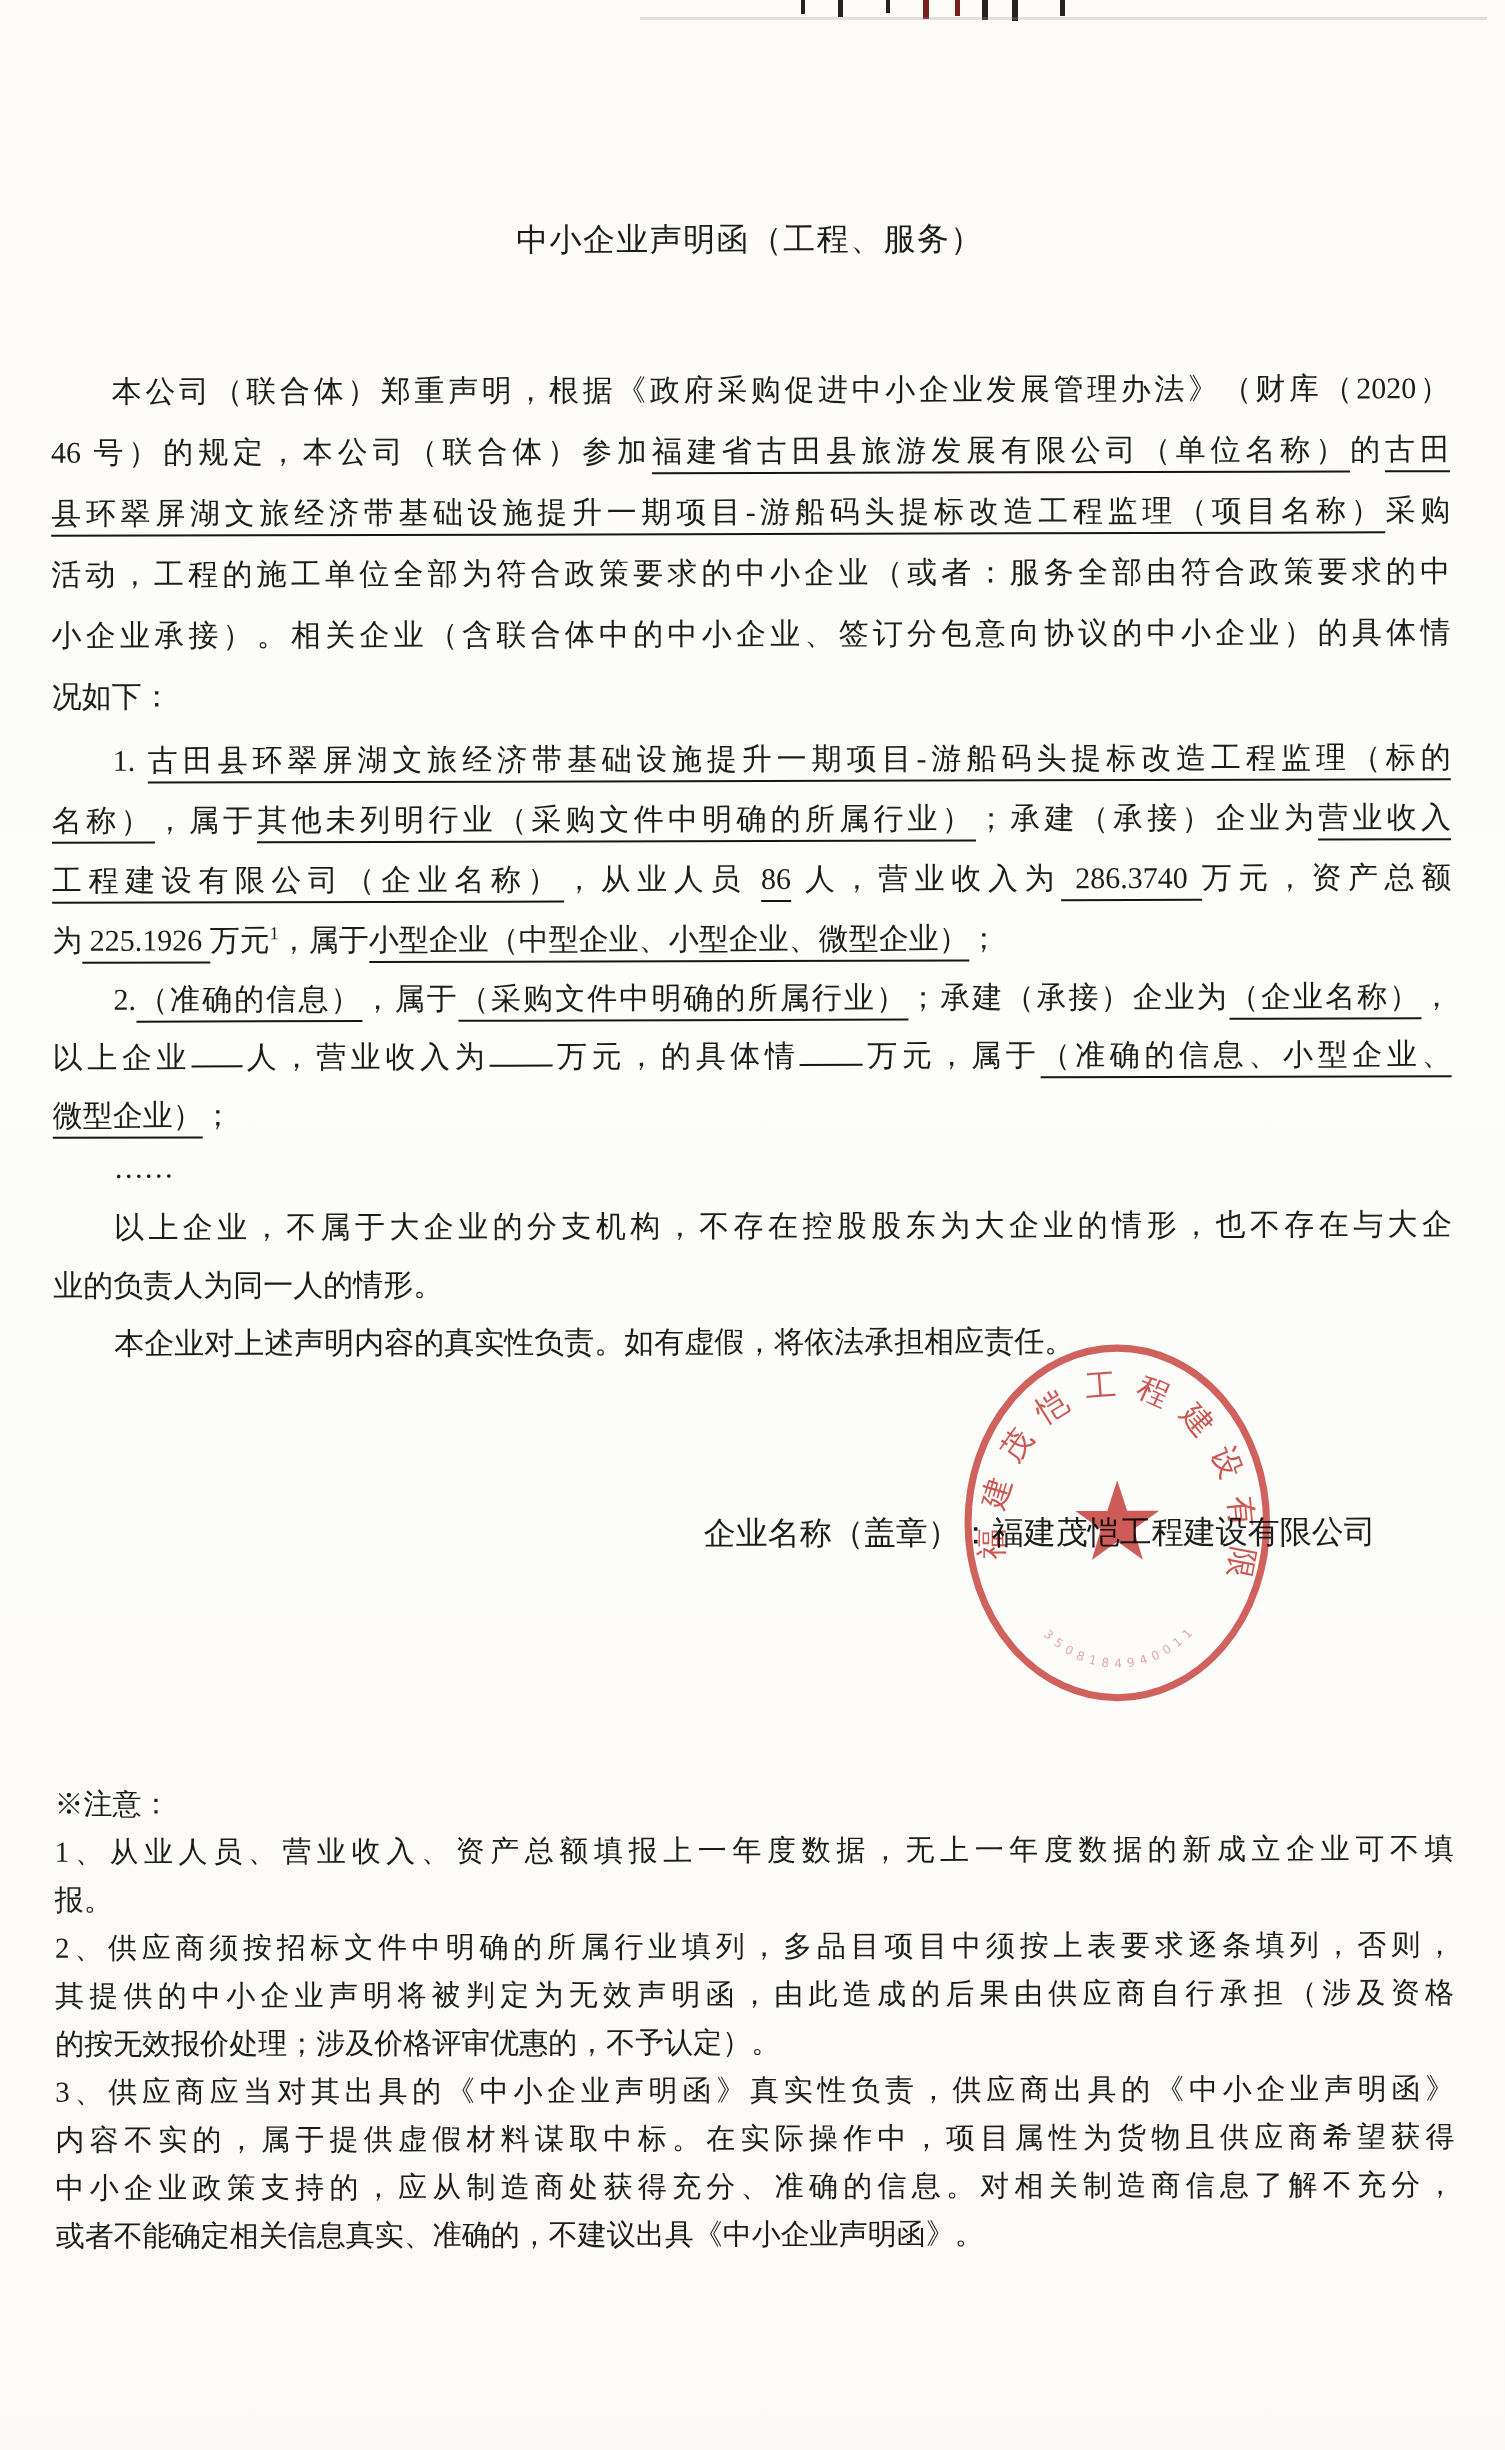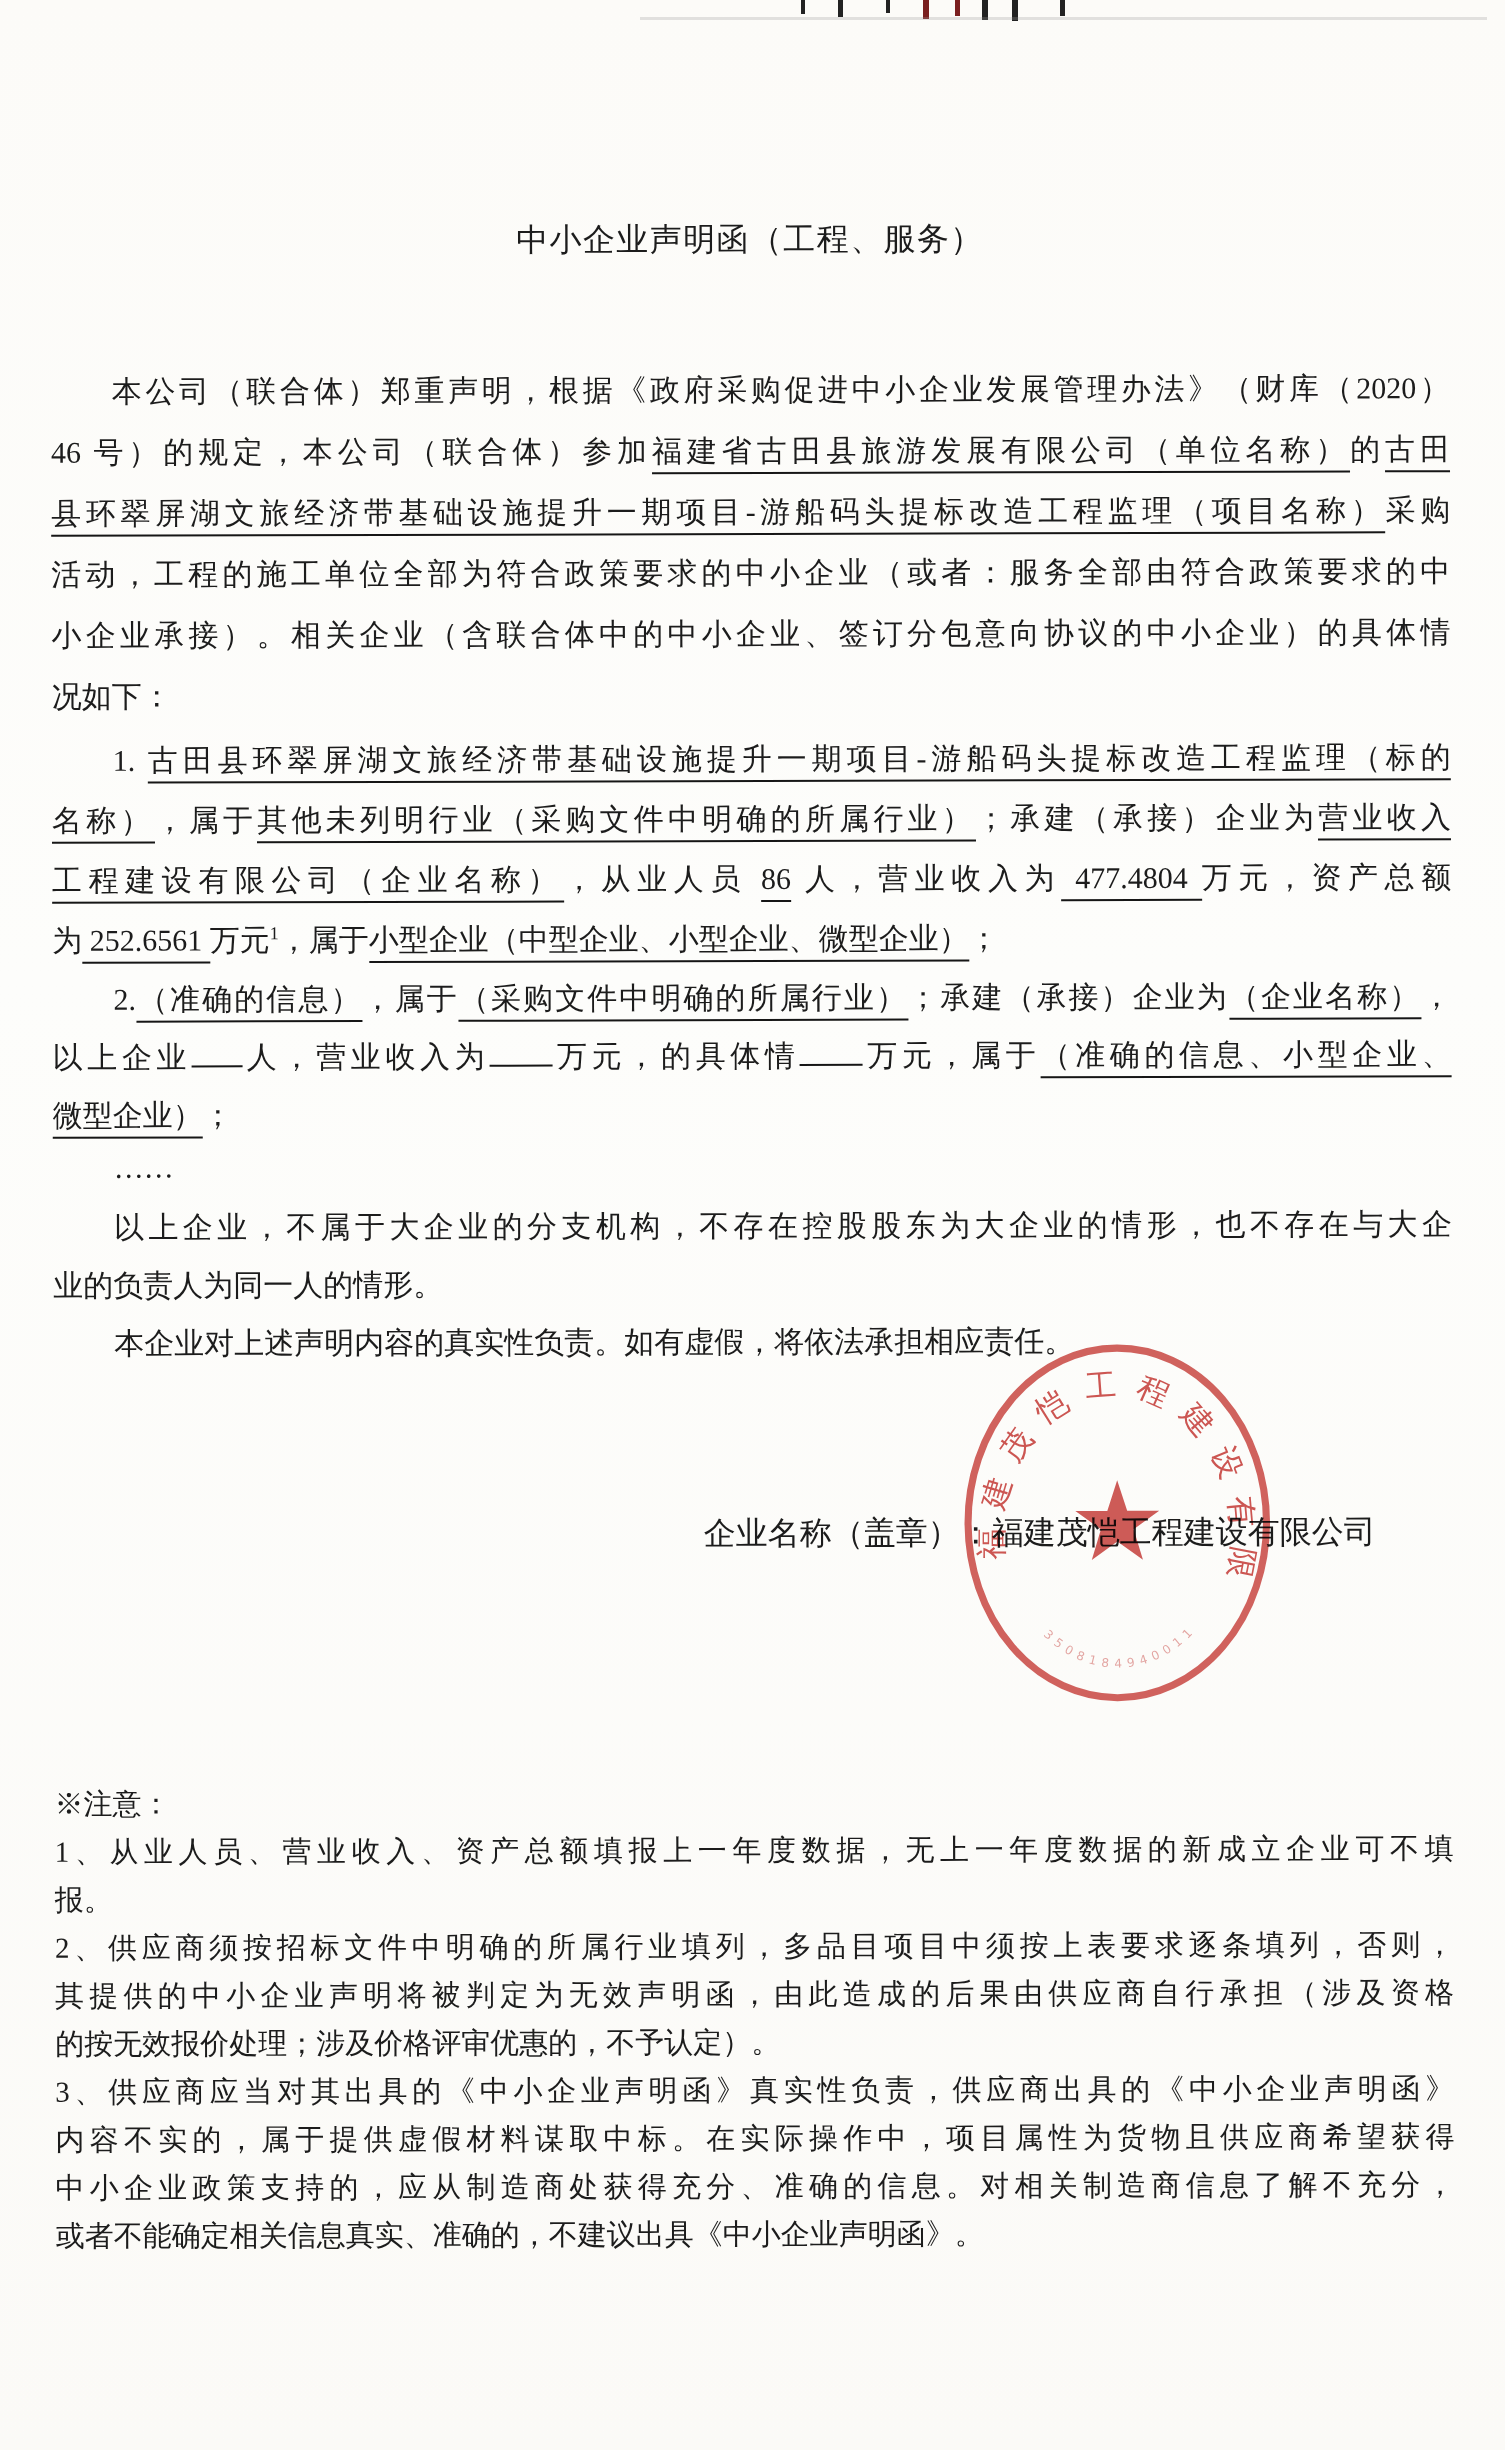--- a/index.html
+++ b/index.html
@@ -58,22 +58,22 @@
       <div class="line jl"><span>46 号）的规定，本公司（联合体）参加</span><span class="u">福建省古田县旅游发展有限公司（单位名称）</span><span>的</span><span class="u">古田</span></div>
       <div class="line jl"><span class="u">县环翠屏湖文旅经济带基础设施提升一期项目-游船码头提标改造工程监理（项目名称）</span><span>采购</span></div>
       <div class="line jl">活动，工程的施工单位全部为符合政策要求的中小企业（或者：服务全部由符合政策要求的中</div>
       <div class="line jl">小企业承接）。相关企业（含联合体中的中小企业、签订分包意向协议的中小企业）的具体情</div>
       <div class="line nl">况如下：</div>
     </div>
 
     <div class="block lh84" style="top:729px;">
       <div class="line jl indent"><span>1. </span><span class="u">古田县环翠屏湖文旅经济带基础设施提升一期项目-游船码头提标改造工程监理（标的</span></div>
       <div class="line jl"><span class="u">名称）</span><span>，属于</span><span class="u">其他未列明行业（采购文件中明确的所属行业）</span><span>；承建（承接）企业为</span><span class="u">营业收入</span></div>
-      <div class="line jl"><span class="u">工程建设有限公司（企业名称）</span><span>，从业人员 </span><span class="u">86</span><span> 人，营业收入为</span><span class="u"> 477.4804 </span><span>万元，资产总额</span></div>
-      <div class="line nl"><span>为</span><span class="u"> 252.6561 </span><span>万元</span><span class="sup">1</span><span>，属于</span><span class="u">小型企业（中型企业、小型企业、微型企业）</span><span>；</span></div>
+      <div class="line jl"><span class="u">工程建设有限公司（企业名称）</span><span>，从业人员 </span><span class="u">86</span><span> 人，营业收入为</span><span class="u"> 286.3740 </span><span>万元，资产总额</span></div>
+      <div class="line nl"><span>为</span><span class="u"> 225.1926 </span><span>万元</span><span class="sup">1</span><span>，属于</span><span class="u">小型企业（中型企业、小型企业、微型企业）</span><span>；</span></div>
     </div>
 
     <div class="block lh82" style="top:969px;">
       <div class="line jl indent"><span>2.</span><span class="u">（准确的信息）</span><span>，属于</span><span class="u">（采购文件中明确的所属行业）</span><span>；承建（承接）企业为</span><span class="u">（企业名称）</span><span>，</span></div>
       <div class="line jl"><span>以上企业</span><span class="blank b72"></span><span>人，营业收入为</span><span class="blank b88"></span><span>万元，的具体情</span><span class="blank b88"></span><span>万元，属于</span><span class="u">（准确的信息、小型企业、</span></div>
       <div class="line nl"><span class="u">微型企业）</span><span>；</span></div>
     </div>
 
     <div class="block lh82" style="top:1137px;">
       <div class="line nl indent">……</div>

